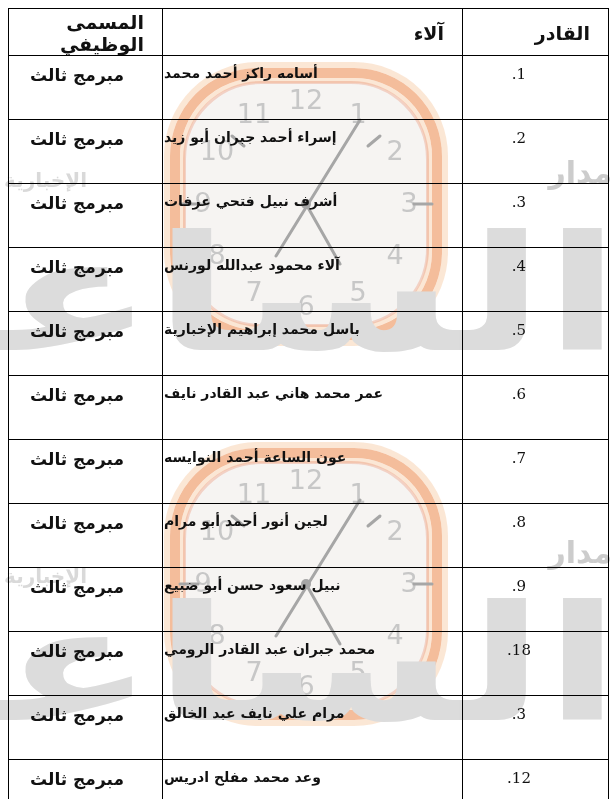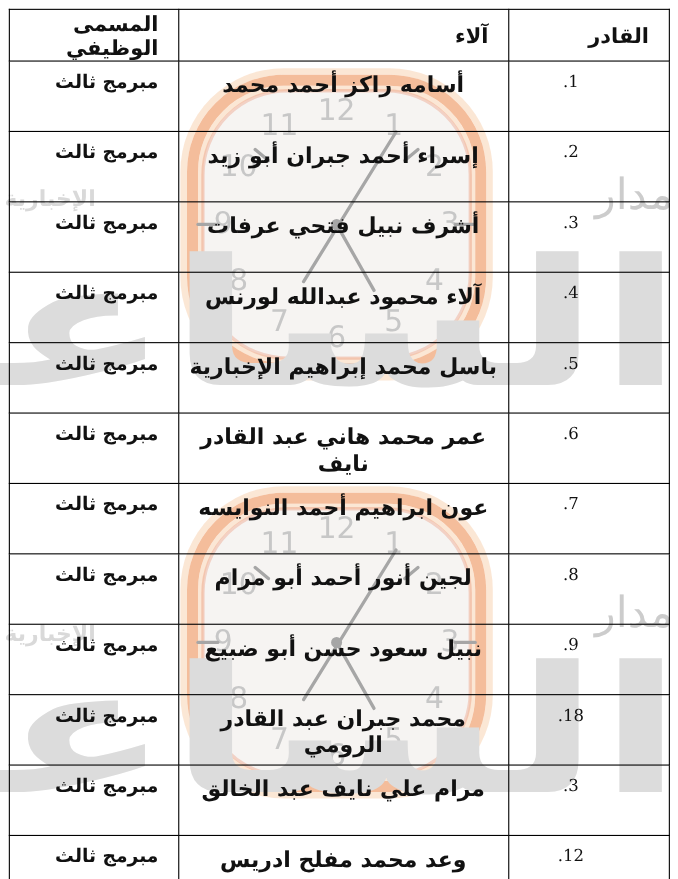--- a/index.html
+++ b/index.html
@@ -20,21 +20,21 @@
            border:3px solid var(--ring-accent,#e2582c);opacity:.3;}
   .wm-dial{position:absolute;inset:0;}
   .wm-dial text{fill:var(--clock-number,#c7c7c7);font-size:27px;font-family:"DejaVu Sans",sans-serif;text-anchor:middle;}
   .wm-dial line{stroke:var(--hands,#a6a6a6);stroke-width:3;stroke-linecap:round;}
   .wm-dial circle{fill:var(--hands,#a6a6a6);}
   .wm-big{position:absolute;right:-4px;font-size:160px;font-weight:bold;letter-spacing:6px;line-height:1;
           color:var(--big-text,#dcdcdc);white-space:nowrap;direction:rtl;
           transform:scaleX(1.38);transform-origin:right center;}
   .wm-big-1{top:215px}
   .wm-big-2{top:585px}
-  .wm-madar{position:absolute;right:4px;font-size:39px;font-weight:normal;line-height:1;
+  .wm-madar{position:absolute;right:4px;font-size:30px;font-weight:bold;line-height:1;
             color:var(--brand-text,#cccccc);direction:rtl;}
   .wm-madar-1{top:158px}
   .wm-madar-2{top:538px}
   .wm-sub{position:absolute;left:4px;font-size:20px;font-weight:bold;line-height:1;
           color:var(--sub-text,#d9d9d9);direction:rtl;}
   .wm-sub-1{top:170px}
   .wm-sub-2{top:566px}
 
   
   .doc-table{position:absolute;z-index:1;left:8px;top:8px;width:600px;
@@ -42,22 +42,22 @@
              color:var(--text,#111111);}
   .doc-table th,.doc-table td{border:1px solid var(--table-border,#000000);background:transparent;overflow:hidden;}
   col.c-num{width:146px}
   col.c-name{width:300px}
   col.c-job{width:154px}
   .doc-table th{height:32px;font-size:19px;font-weight:bold;text-align:right;
                 vertical-align:middle;padding:2px 18px 0 0;}
   .doc-table td{height:53px;vertical-align:top;padding-top:9px;font-weight:bold;}
   td.num{text-align:center;padding-right:34px;font-family:"DejaVu Serif",serif;
          font-weight:normal;font-size:15px;}
-  td.name{text-align:center;font-size:20px;padding-right:2px;}
-  td.job{text-align:right;padding-right:18px;font-size:17px;}
+  td.name{text-align:left;font-size:14px;padding-right:2px;}
+  td.job{text-align:center;padding-right:18px;font-size:17px;}
 </style>
 </head>
 <body>
 
 <div class="page">
 
   <div class="watermark">
 
     <div class="wm-clock wm-clock-1">
       <div class="wm-face"></div>
@@ -158,21 +158,21 @@
         <td class="name">باسل محمد إبراهيم الإخبارية</td>
         <td class="job">مبرمج ثالث</td>
       </tr>
       <tr>
         <td class="num">6.</td>
         <td class="name">عمر محمد هاني عبد القادر نايف</td>
         <td class="job">مبرمج ثالث</td>
       </tr>
       <tr>
         <td class="num">7.</td>
-        <td class="name">عون ابراهيم أحمد النوايسه</td>
+        <td class="name">عون الساعة أحمد النوايسه</td>
         <td class="job">مبرمج ثالث</td>
       </tr>
       <tr>
         <td class="num">8.</td>
         <td class="name">لجين أنور أحمد أبو مرام</td>
         <td class="job">مبرمج ثالث</td>
       </tr>
       <tr>
         <td class="num">9.</td>
         <td class="name">نبيل سعود حسن أبو ضبيع</td>

